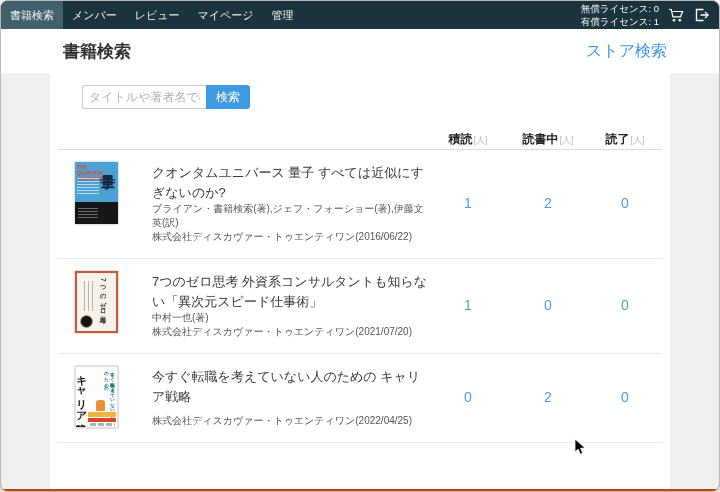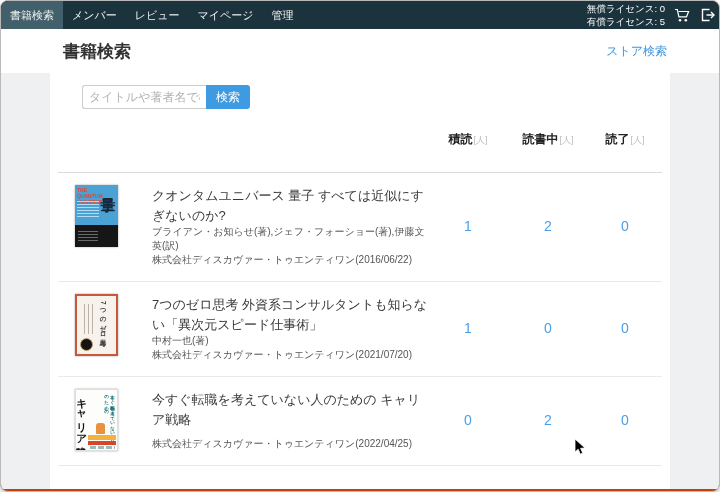--- a/index.html
+++ b/index.html
@@ -32,41 +32,41 @@
   .nav-item {
     display: flex; align-items: center;
     padding: 0 9px;
     font-size: 11px;
     color: #f2f2f2;
     text-decoration: none;
     white-space: nowrap;
     cursor: pointer;
   }
   .nav-item.active { background: #42606b; }
-  .nav-right { display: flex; align-items: center; gap: 9px; padding-right: 4px; }
+  .nav-right { display: flex; align-items: center; gap: 9px; padding-right: 10px; }
   .licenses {
     font-size: 9.5px;
     line-height: 1.4;
     color: #ffffff;
     text-align: right;
     white-space: nowrap;
   }
   .nav-icon { display: flex; align-items: center; cursor: pointer; }
 
   
   .page-header {
     height: 44px;
     background: #fff;
     display: flex;
     align-items: center;
     justify-content: space-between;
     padding: 0 52px 0 62px;
   }
   .page-title { font-size: 17px; font-weight: bold; color: #333; margin: 0; }
-  .store-link { font-size: 12px; color: #3e96e0; text-decoration: none; cursor: pointer; }
+  .store-link { font-size: 16px; color: #3e96e0; text-decoration: none; cursor: pointer; }
 
   
   .content {
     background: #eff0f1;
     height: calc(100% - 74px);
     display: flex;
     justify-content: center;
   }
   .card {
     background: #fff;
@@ -100,21 +100,21 @@
     font-family: inherit;
   }
 
   .results { font-size: 12px; color: #333; margin: 30px 0 0 9px; }
 
   
   .thead {
     display: flex;
     align-items: baseline;
     margin-top: 22px;
-    padding-bottom: 24px;
+    padding-bottom: 1px;
     border-bottom: 1px solid #dcdcdc;
   }
   .trow {
     display: flex;
     align-items: center;
     padding: 12px 0 14px;
     border-bottom: 1px solid #eaeaea;
   }
   .col-title { flex: 1; min-width: 0; }
   .col-num { width: 80px; text-align: center; flex-shrink: 0; }
@@ -205,21 +205,21 @@
     <div class="nav-left">
       <a class="nav-item active">書籍検索</a>
       <a class="nav-item">メンバー</a>
       <a class="nav-item">レビュー</a>
       <a class="nav-item">マイページ</a>
       <a class="nav-item">管理</a>
     </div>
     <div class="nav-right">
       <div class="licenses">
         <div>無償ライセンス: 0</div>
-        <div>有償ライセンス: 5</div>
+        <div>有償ライセンス: 1</div>
       </div>
       <span class="nav-icon">
         <svg width="17" height="15" viewBox="0 0 17 15">
           <path d="M1 1.5h2.3l1.6 7.3h7.6l2.1-5.3H4.7" stroke="#fff" fill="none" stroke-width="1.2"></path>
           <circle cx="6" cy="12.3" r="1.3" fill="#fff"></circle>
           <circle cx="11.8" cy="12.3" r="1.3" fill="#fff"></circle>
         </svg>
       </span>
       <span class="nav-icon">
         <svg width="15" height="14" viewBox="0 0 15 14">
@@ -265,21 +265,21 @@
               <div class="cq-top"></div>
               <div class="cq-en">THE QUANTUM UNIVERSE</div>
               <div class="cq-lines"></div>
               <div class="cq-kanji">量子</div>
               <div class="cq-bottom"></div>
               <div class="cq-blines"></div>
             </div>
             <div class="bookinfo">
               <div class="booktitle">クオンタムユニバース 量子 すべては近似にすぎないのか?</div>
               <div class="bookmeta">
-                <div>ブライアン・お知らせ(著),ジェフ・フォーショー(著),伊藤文英(訳)</div>
+                <div>ブライアン・書籍検索(著),ジェフ・フォーショー(著),伊藤文英(訳)</div>
                 <div>株式会社ディスカヴァー・トゥエンティワン(2016/06/22)</div>
               </div>
             </div>
           </div>
         </div>
         <div class="col-num"><a class="count-link">1</a></div>
         <div class="col-num"><a class="count-link">2</a></div>
         <div class="col-num last"><a class="count-link">0</a></div>
       </div>
 

